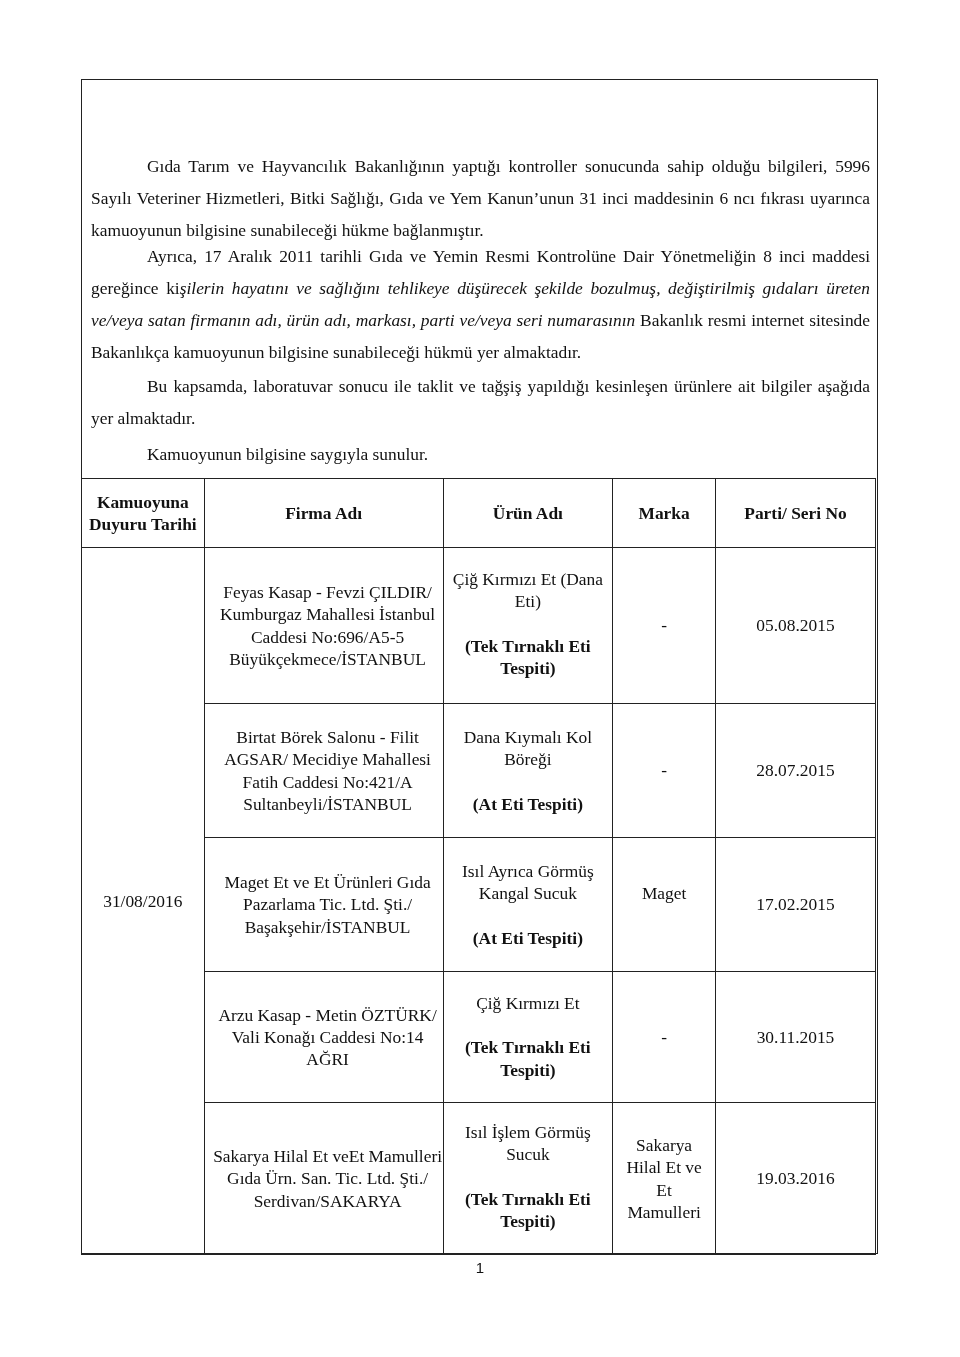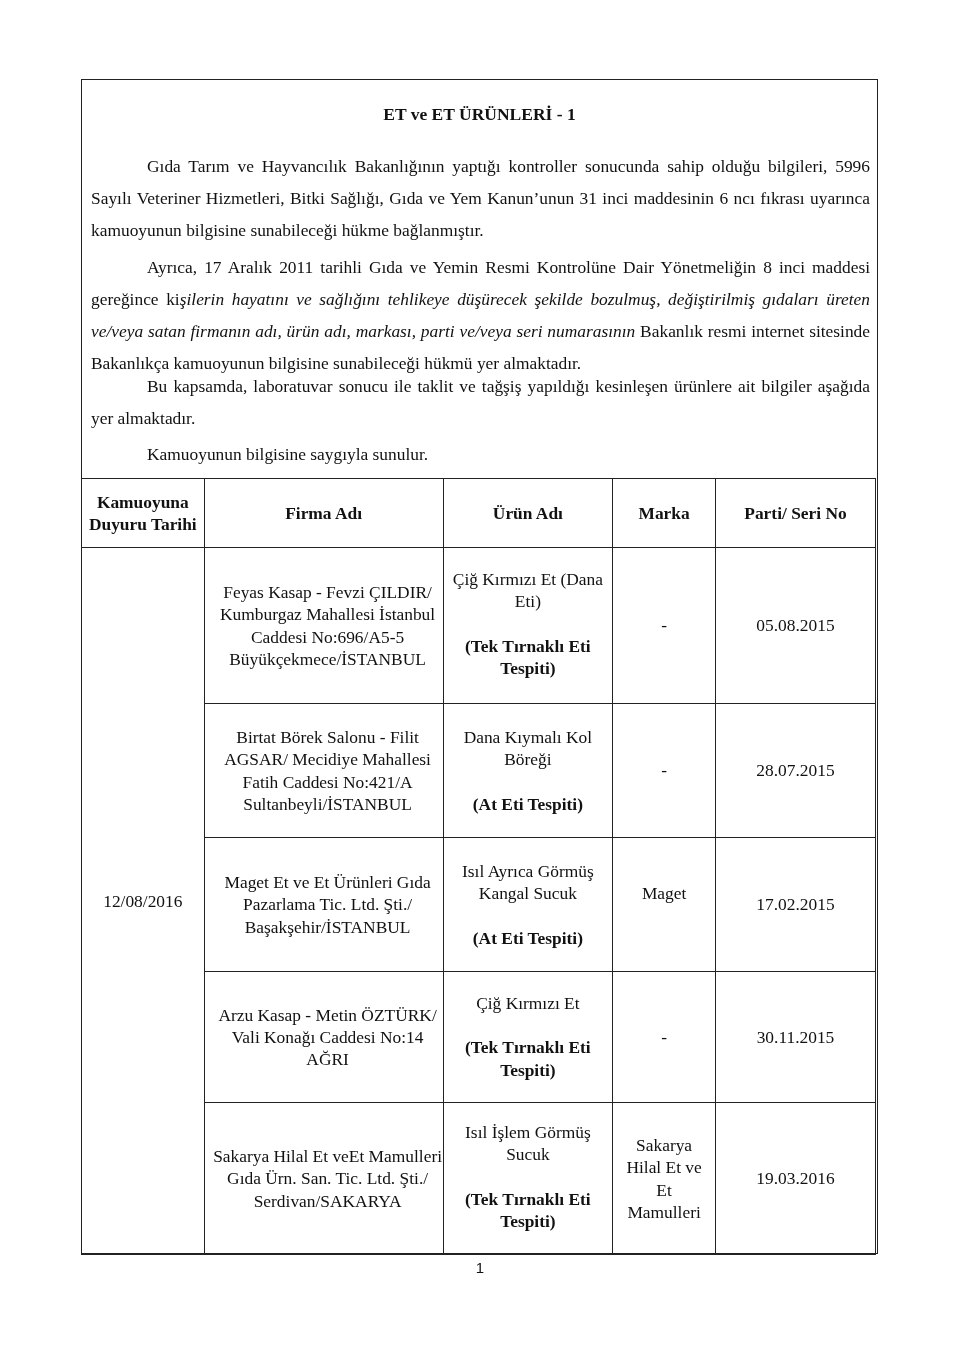--- a/index.html
+++ b/index.html
@@ -6,21 +6,21 @@
   body { width: 960px; height: 1357px; position: relative; font-family: "Liberation Serif", serif; color: #111; }
   .page-box {
     position: absolute; left: 81px; top: 79px; width: 797px; height: 1175px;
     border: 1.5px solid #222; box-sizing: border-box;
   }
   .intro { position: absolute; left: 0; top: 0; width: 100%; height: 398px; }
   .title { position: absolute; top: 24px; left: 0; width: 100%; text-align: center; font-weight: bold; font-size: 17.5px; }
   .para { position: absolute; left: 9px; width: 779px; font-size: 17.4px; line-height: 32px; text-align: justify; }
   .para .indent { display: inline-block; width: 56px; }
   .p1 { top: 70px; }
-  .p2 { top: 171px; }
+  .p2 { top: 160px; }
   .p3 { top: 290px; }
   .p4 { top: 358px; }
   .it { font-style: italic; }
 
   table.data {
     position: absolute; left: -1px; top: 398px; border-collapse: collapse;
     font-size: 17.4px; line-height: 22.3px;
   }
   table.data td, table.data th { border: 1.3px solid #222; padding: 0; }
   th { font-weight: bold; text-align: center; vertical-align: middle; }
@@ -34,39 +34,38 @@
   td.center { text-align: center; vertical-align: middle; }
   .bold { font-weight: bold; }
   .gap { height: 22px; }
   .page-num { position: absolute; top: 1259px; left: 0; width: 960px; text-align: center; font-family: "Liberation Sans", sans-serif; font-size: 15px; }
 </style>
 </head>
 <body>
 
 <div class="page-box">
   <div class="intro">
-    <div class="title">ET ve ET ÜRÜNLERİ - 1</div>
     <div class="para p1"><span class="indent"></span><span>Gıda Tarım ve Hayvancılık Bakanlığının yaptığı kontroller sonucunda sahip olduğu bilgileri, 5996 Sayılı Veteriner Hizmetleri, Bitki Sağlığı, Gıda ve Yem Kanun’unun 31 inci maddesinin 6 ncı fıkrası uyarınca kamuoyunun bilgisine sunabileceği hükme bağlanmıştır.</span></div>
     <div class="para p2"><span class="indent"></span><span>Ayrıca, 17 Aralık 2011 tarihli Gıda ve Yemin Resmi Kontrolüne Dair Yönetmeliğin 8 inci maddesi gereğince ki</span><span class="it">şilerin hayatını ve sağlığını tehlikeye düşürecek şekilde bozulmuş, değiştirilmiş gıdaları üreten ve/veya satan firmanın adı, ürün adı, markası, parti ve/veya seri numarasının</span><span> Bakanlık resmi internet sitesinde Bakanlıkça kamuoyunun bilgisine sunabileceği hükmü yer almaktadır.</span></div>
     <div class="para p4"><span class="indent"></span><span>Kamuoyunun bilgisine saygıyla sunulur.</span></div>
     <div class="para p3"><span class="indent"></span><span>Bu kapsamda, laboratuvar sonucu ile taklit ve tağşiş yapıldığı kesinleşen ürünlere ait bilgiler aşağıda yer almaktadır.</span></div>
   </div>
 
   <table class="data">
     <tbody>
         <tr style="height:69px">
       <th class="c1">Kamuoyuna Duyuru Tarihi</th>
       <th class="c2">Firma Adı</th>
       <th class="c3">Ürün Adı</th>
       <th class="c4">Marka</th>
       <th class="c5">Parti/ Seri No</th>
     </tr>
 
     <tr style="height:156px">
-      <td class="center" rowspan="5">12/08/2016</td>
+      <td class="center" rowspan="5">31/08/2016</td>
       <td class="firm">Feyas Kasap - Fevzi ÇILDIR/ Kumburgaz Mahallesi İstanbul Caddesi No:696/A5-5 Büyükçekmece/İSTANBUL</td>
       <td class="prod" style="padding-top:20px !important">
         <div>Çiğ Kırmızı Et (Dana Eti)</div>
         <div class="gap"></div>
         <div class="bold">(Tek Tırnaklı Eti Tespiti)</div>
       </td>
       <td class="center">-</td>
       <td class="center">05.08.2015</td>
     </tr>
 

